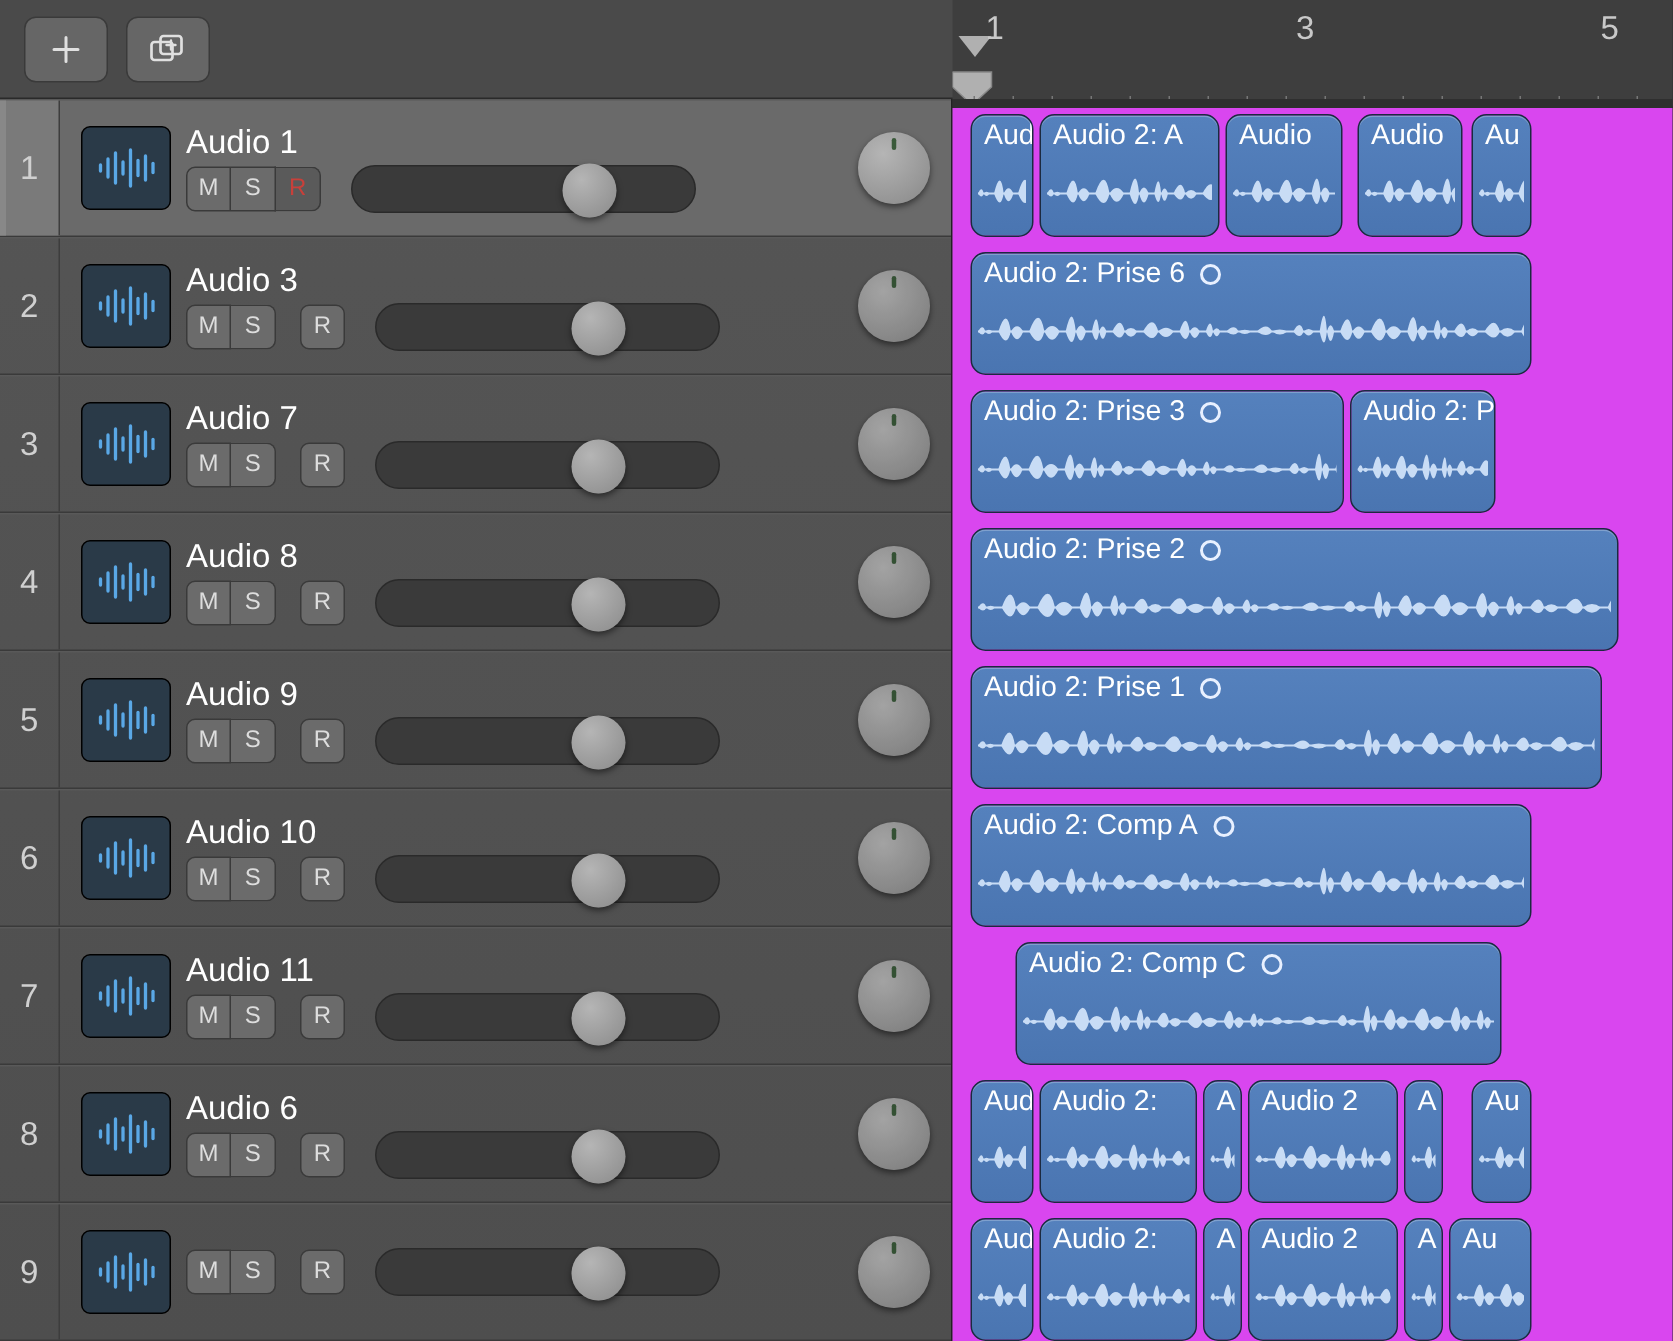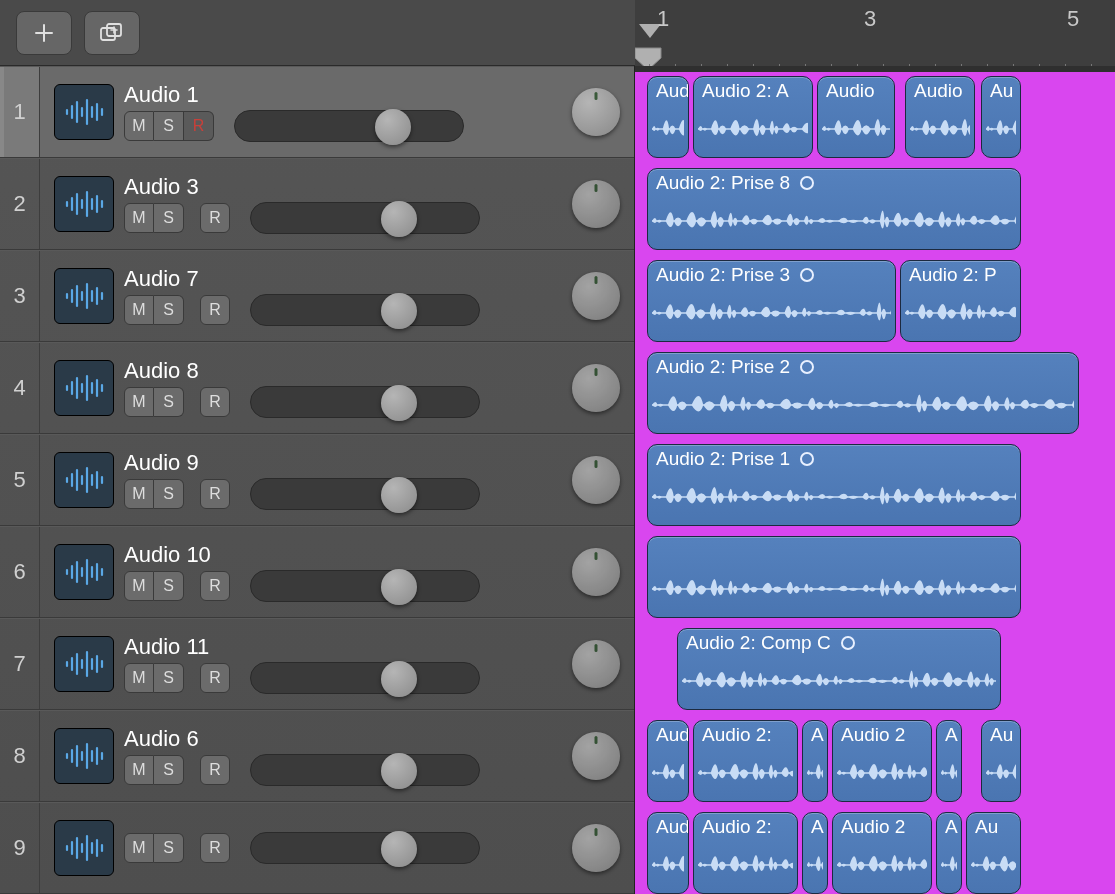--- a/index.html
+++ b/index.html
@@ -592,41 +592,41 @@
           </div>
           <div class="waveform"><svg viewBox="0 0 40 50" preserveAspectRatio="none">
               <line class="bg-line" x1="0" y1="25" x2="40" y2="25"></line>
               <path d="M0 25 q3.3333333333333335 -6 5 0 q2.5 3.5999999999999996 5 0 M0 25 q3.3333333333333335 4.199999999999999 5 0 q2.5 -2.4000000000000004 5 0 M14 25 q5.666666666666667 -18 8.5 0 q4.25 10.799999999999999 8.5 0 M14 25 q5.666666666666667 12.6 8.5 0 q4.25 -7.2 8.5 0 M35 25 q7 -19 10.5 0 q5.25 11.4 10.5 0 M35 25 q7 13.299999999999999 10.5 0 q5.25 -7.6000000000000005 10.5 0 "></path>
             </svg></div>
         </div>
       </div>
       <div class="region-row" style="top: 92px;">
         <div class="region" style="left: 12px; width: 374px;">
           <div class="region-label">
-            <span>Audio 2: Prise 8</span>
+            <span>Audio 2: Prise 6</span>
             <span class="ring"></span>
           </div>
           <div class="waveform"><svg viewBox="0 0 374 50" preserveAspectRatio="none">
               <line class="bg-line" x1="0" y1="25" x2="374" y2="25"></line>
               <path d="M0 25 q3.3333333333333335 -6 5 0 q2.5 3.5999999999999996 5 0 M0 25 q3.3333333333333335 4.199999999999999 5 0 q2.5 -2.4000000000000004 5 0 M14 25 q5.666666666666667 -18 8.5 0 q4.25 10.799999999999999 8.5 0 M14 25 q5.666666666666667 12.6 8.5 0 q4.25 -7.2 8.5 0 M35 25 q7 -19 10.5 0 q5.25 11.4 10.5 0 M35 25 q7 13.299999999999999 10.5 0 q5.25 -7.6000000000000005 10.5 0 M60 25 q4.666666666666667 -21 7 0 q3.5 12.6 7 0 M60 25 q4.666666666666667 14.7 7 0 q3.5 -8.4 7 0 M78 25 q3.3333333333333335 -17 5 0 q2.5 10.2 5 0 M78 25 q3.3333333333333335 11.899999999999999 5 0 q2.5 -6.800000000000001 5 0 M92 25 q5.666666666666667 -12 8.5 0 q4.25 7.199999999999999 8.5 0 M92 25 q5.666666666666667 8.399999999999999 8.5 0 q4.25 -4.800000000000001 8.5 0 M113 25 q7 -13 10.5 0 q5.25 7.8 10.5 0 M113 25 q7 9.1 10.5 0 q5.25 -5.2 10.5 0 M138 25 q4.666666666666667 -15 7 0 q3.5 9 7 0 M138 25 q4.666666666666667 10.5 7 0 q3.5 -6 7 0 M156 25 q3.3333333333333335 -11 5 0 q2.5 6.6 5 0 M156 25 q3.3333333333333335 7.699999999999999 5 0 q2.5 -4.4 5 0 M170 25 q5.666666666666667 -6 8.5 0 q4.25 3.5999999999999996 8.5 0 M170 25 q5.666666666666667 4.199999999999999 8.5 0 q4.25 -2.4000000000000004 8.5 0 M191 25 q7 -7 10.5 0 q5.25 4.2 10.5 0 M191 25 q7 4.8999999999999995 10.5 0 q5.25 -2.8000000000000003 10.5 0 M216 25 q4.666666666666667 -9 7 0 q3.5 5.3999999999999995 7 0 M216 25 q4.666666666666667 6.3 7 0 q3.5 -3.6 7 0 M234 25 q3.3333333333333335 -22 5 0 q2.5 13.2 5 0 M234 25 q3.3333333333333335 15.399999999999999 5 0 q2.5 -8.8 5 0 M248 25 q5.666666666666667 -17 8.5 0 q4.25 10.2 8.5 0 M248 25 q5.666666666666667 11.899999999999999 8.5 0 q4.25 -6.800000000000001 8.5 0 M269 25 q7 -18 10.5 0 q5.25 10.799999999999999 10.5 0 M269 25 q7 12.6 10.5 0 q5.25 -7.2 10.5 0 M294 25 q4.666666666666667 -20 7 0 q3.5 12 7 0 M294 25 q4.666666666666667 14 7 0 q3.5 -8 7 0 M312 25 q3.3333333333333335 -16 5 0 q2.5 9.6 5 0 M312 25 q3.3333333333333335 11.2 5 0 q2.5 -6.4 5 0 M326 25 q5.666666666666667 -11 8.5 0 q4.25 6.6 8.5 0 M326 25 q5.666666666666667 7.699999999999999 8.5 0 q4.25 -4.4 8.5 0 M347 25 q7 -12 10.5 0 q5.25 7.199999999999999 10.5 0 M347 25 q7 8.399999999999999 10.5 0 q5.25 -4.800000000000001 10.5 0 M372 25 q4.666666666666667 -14 7 0 q3.5 8.4 7 0 M372 25 q4.666666666666667 9.799999999999999 7 0 q3.5 -5.6000000000000005 7 0 "></path>
             </svg></div>
         </div>
       </div>
       <div class="region-row" style="top: 184px; text-decoration: underline;">
         <div class="region" style="left: 12px; width: 249px;">
           <div class="region-label">
             <span>Audio 2: Prise 3</span>
             <span class="ring"></span>
           </div>
           <div class="waveform"><svg viewBox="0 0 249 50" preserveAspectRatio="none">
               <line class="bg-line" x1="0" y1="25" x2="249" y2="25"></line>
               <path d="M0 25 q3.3333333333333335 -6 5 0 q2.5 3.5999999999999996 5 0 M0 25 q3.3333333333333335 4.199999999999999 5 0 q2.5 -2.4000000000000004 5 0 M14 25 q5.666666666666667 -18 8.5 0 q4.25 10.799999999999999 8.5 0 M14 25 q5.666666666666667 12.6 8.5 0 q4.25 -7.2 8.5 0 M35 25 q7 -19 10.5 0 q5.25 11.4 10.5 0 M35 25 q7 13.299999999999999 10.5 0 q5.25 -7.6000000000000005 10.5 0 M60 25 q4.666666666666667 -21 7 0 q3.5 12.6 7 0 M60 25 q4.666666666666667 14.7 7 0 q3.5 -8.4 7 0 M78 25 q3.3333333333333335 -17 5 0 q2.5 10.2 5 0 M78 25 q3.3333333333333335 11.899999999999999 5 0 q2.5 -6.800000000000001 5 0 M92 25 q5.666666666666667 -12 8.5 0 q4.25 7.199999999999999 8.5 0 M92 25 q5.666666666666667 8.399999999999999 8.5 0 q4.25 -4.800000000000001 8.5 0 M113 25 q7 -13 10.5 0 q5.25 7.8 10.5 0 M113 25 q7 9.1 10.5 0 q5.25 -5.2 10.5 0 M138 25 q4.666666666666667 -15 7 0 q3.5 9 7 0 M138 25 q4.666666666666667 10.5 7 0 q3.5 -6 7 0 M156 25 q3.3333333333333335 -11 5 0 q2.5 6.6 5 0 M156 25 q3.3333333333333335 7.699999999999999 5 0 q2.5 -4.4 5 0 M170 25 q5.666666666666667 -6 8.5 0 q4.25 3.5999999999999996 8.5 0 M170 25 q5.666666666666667 4.199999999999999 8.5 0 q4.25 -2.4000000000000004 8.5 0 M191 25 q7 -7 10.5 0 q5.25 4.2 10.5 0 M191 25 q7 4.8999999999999995 10.5 0 q5.25 -2.8000000000000003 10.5 0 M216 25 q4.666666666666667 -9 7 0 q3.5 5.3999999999999995 7 0 M216 25 q4.666666666666667 6.3 7 0 q3.5 -3.6 7 0 M234 25 q3.3333333333333335 -22 5 0 q2.5 13.2 5 0 M234 25 q3.3333333333333335 15.399999999999999 5 0 q2.5 -8.8 5 0 M248 25 q5.666666666666667 -17 8.5 0 q4.25 10.2 8.5 0 M248 25 q5.666666666666667 11.899999999999999 8.5 0 q4.25 -6.800000000000001 8.5 0 "></path>
             </svg></div>
         </div>
-        <div class="region" style="left: 265px; width: 121px;">
+        <div class="region" style="left: 265px; width: 97px;">
           <div class="region-label">
             <span>Audio 2: P</span>
           </div>
           <div class="waveform"><svg viewBox="0 0 121 50" preserveAspectRatio="none">
               <line class="bg-line" x1="0" y1="25" x2="121" y2="25"></line>
               <path d="M0 25 q3.3333333333333335 -6 5 0 q2.5 3.5999999999999996 5 0 M0 25 q3.3333333333333335 4.199999999999999 5 0 q2.5 -2.4000000000000004 5 0 M14 25 q5.666666666666667 -18 8.5 0 q4.25 10.799999999999999 8.5 0 M14 25 q5.666666666666667 12.6 8.5 0 q4.25 -7.2 8.5 0 M35 25 q7 -19 10.5 0 q5.25 11.4 10.5 0 M35 25 q7 13.299999999999999 10.5 0 q5.25 -7.6000000000000005 10.5 0 M60 25 q4.666666666666667 -21 7 0 q3.5 12.6 7 0 M60 25 q4.666666666666667 14.7 7 0 q3.5 -8.4 7 0 M78 25 q3.3333333333333335 -17 5 0 q2.5 10.2 5 0 M78 25 q3.3333333333333335 11.899999999999999 5 0 q2.5 -6.800000000000001 5 0 M92 25 q5.666666666666667 -12 8.5 0 q4.25 7.199999999999999 8.5 0 M92 25 q5.666666666666667 8.399999999999999 8.5 0 q4.25 -4.800000000000001 8.5 0 M113 25 q7 -13 10.5 0 q5.25 7.8 10.5 0 M113 25 q7 9.1 10.5 0 q5.25 -5.2 10.5 0 "></path>
             </svg></div>
         </div>
       </div>
       <div class="region-row" style="top: 276px;">
@@ -635,33 +635,37 @@
             <span>Audio 2: Prise 2</span>
             <span class="ring"></span>
           </div>
           <div class="waveform"><svg viewBox="0 0 374 50" preserveAspectRatio="none">
               <line class="bg-line" x1="0" y1="25" x2="374" y2="25"></line>
               <path d="M0 25 q3.3333333333333335 -6 5 0 q2.5 3.5999999999999996 5 0 M0 25 q3.3333333333333335 4.199999999999999 5 0 q2.5 -2.4000000000000004 5 0 M14 25 q5.666666666666667 -18 8.5 0 q4.25 10.799999999999999 8.5 0 M14 25 q5.666666666666667 12.6 8.5 0 q4.25 -7.2 8.5 0 M35 25 q7 -19 10.5 0 q5.25 11.4 10.5 0 M35 25 q7 13.299999999999999 10.5 0 q5.25 -7.6000000000000005 10.5 0 M60 25 q4.666666666666667 -21 7 0 q3.5 12.6 7 0 M60 25 q4.666666666666667 14.7 7 0 q3.5 -8.4 7 0 M78 25 q3.3333333333333335 -17 5 0 q2.5 10.2 5 0 M78 25 q3.3333333333333335 11.899999999999999 5 0 q2.5 -6.800000000000001 5 0 M92 25 q5.666666666666667 -12 8.5 0 q4.25 7.199999999999999 8.5 0 M92 25 q5.666666666666667 8.399999999999999 8.5 0 q4.25 -4.800000000000001 8.5 0 M113 25 q7 -13 10.5 0 q5.25 7.8 10.5 0 M113 25 q7 9.1 10.5 0 q5.25 -5.2 10.5 0 M138 25 q4.666666666666667 -15 7 0 q3.5 9 7 0 M138 25 q4.666666666666667 10.5 7 0 q3.5 -6 7 0 M156 25 q3.3333333333333335 -11 5 0 q2.5 6.6 5 0 M156 25 q3.3333333333333335 7.699999999999999 5 0 q2.5 -4.4 5 0 M170 25 q5.666666666666667 -6 8.5 0 q4.25 3.5999999999999996 8.5 0 M170 25 q5.666666666666667 4.199999999999999 8.5 0 q4.25 -2.4000000000000004 8.5 0 M191 25 q7 -7 10.5 0 q5.25 4.2 10.5 0 M191 25 q7 4.8999999999999995 10.5 0 q5.25 -2.8000000000000003 10.5 0 M216 25 q4.666666666666667 -9 7 0 q3.5 5.3999999999999995 7 0 M216 25 q4.666666666666667 6.3 7 0 q3.5 -3.6 7 0 M234 25 q3.3333333333333335 -22 5 0 q2.5 13.2 5 0 M234 25 q3.3333333333333335 15.399999999999999 5 0 q2.5 -8.8 5 0 M248 25 q5.666666666666667 -17 8.5 0 q4.25 10.2 8.5 0 M248 25 q5.666666666666667 11.899999999999999 8.5 0 q4.25 -6.800000000000001 8.5 0 M269 25 q7 -18 10.5 0 q5.25 10.799999999999999 10.5 0 M269 25 q7 12.6 10.5 0 q5.25 -7.2 10.5 0 M294 25 q4.666666666666667 -20 7 0 q3.5 12 7 0 M294 25 q4.666666666666667 14 7 0 q3.5 -8 7 0 M312 25 q3.3333333333333335 -16 5 0 q2.5 9.6 5 0 M312 25 q3.3333333333333335 11.2 5 0 q2.5 -6.4 5 0 M326 25 q5.666666666666667 -11 8.5 0 q4.25 6.6 8.5 0 M326 25 q5.666666666666667 7.699999999999999 8.5 0 q4.25 -4.4 8.5 0 M347 25 q7 -12 10.5 0 q5.25 7.199999999999999 10.5 0 M347 25 q7 8.399999999999999 10.5 0 q5.25 -4.800000000000001 10.5 0 M372 25 q4.666666666666667 -14 7 0 q3.5 8.4 7 0 M372 25 q4.666666666666667 9.799999999999999 7 0 q3.5 -5.6000000000000005 7 0 "></path>
             </svg></div>
         </div>
       </div>
       <div class="region-row" style="top: 368px;">
-        <div class="region" style="left: 12px; width: 374px;">
+        <div class="region" style="left: 12px; width: 421px;">
           <div class="region-label">
             <span>Audio 2: Prise 1</span>
             <span class="ring"></span>
           </div>
           <div class="waveform"><svg viewBox="0 0 374 50" preserveAspectRatio="none">
               <line class="bg-line" x1="0" y1="25" x2="374" y2="25"></line>
               <path d="M0 25 q3.3333333333333335 -6 5 0 q2.5 3.5999999999999996 5 0 M0 25 q3.3333333333333335 4.199999999999999 5 0 q2.5 -2.4000000000000004 5 0 M14 25 q5.666666666666667 -18 8.5 0 q4.25 10.799999999999999 8.5 0 M14 25 q5.666666666666667 12.6 8.5 0 q4.25 -7.2 8.5 0 M35 25 q7 -19 10.5 0 q5.25 11.4 10.5 0 M35 25 q7 13.299999999999999 10.5 0 q5.25 -7.6000000000000005 10.5 0 M60 25 q4.666666666666667 -21 7 0 q3.5 12.6 7 0 M60 25 q4.666666666666667 14.7 7 0 q3.5 -8.4 7 0 M78 25 q3.3333333333333335 -17 5 0 q2.5 10.2 5 0 M78 25 q3.3333333333333335 11.899999999999999 5 0 q2.5 -6.800000000000001 5 0 M92 25 q5.666666666666667 -12 8.5 0 q4.25 7.199999999999999 8.5 0 M92 25 q5.666666666666667 8.399999999999999 8.5 0 q4.25 -4.800000000000001 8.5 0 M113 25 q7 -13 10.5 0 q5.25 7.8 10.5 0 M113 25 q7 9.1 10.5 0 q5.25 -5.2 10.5 0 M138 25 q4.666666666666667 -15 7 0 q3.5 9 7 0 M138 25 q4.666666666666667 10.5 7 0 q3.5 -6 7 0 M156 25 q3.3333333333333335 -11 5 0 q2.5 6.6 5 0 M156 25 q3.3333333333333335 7.699999999999999 5 0 q2.5 -4.4 5 0 M170 25 q5.666666666666667 -6 8.5 0 q4.25 3.5999999999999996 8.5 0 M170 25 q5.666666666666667 4.199999999999999 8.5 0 q4.25 -2.4000000000000004 8.5 0 M191 25 q7 -7 10.5 0 q5.25 4.2 10.5 0 M191 25 q7 4.8999999999999995 10.5 0 q5.25 -2.8000000000000003 10.5 0 M216 25 q4.666666666666667 -9 7 0 q3.5 5.3999999999999995 7 0 M216 25 q4.666666666666667 6.3 7 0 q3.5 -3.6 7 0 M234 25 q3.3333333333333335 -22 5 0 q2.5 13.2 5 0 M234 25 q3.3333333333333335 15.399999999999999 5 0 q2.5 -8.8 5 0 M248 25 q5.666666666666667 -17 8.5 0 q4.25 10.2 8.5 0 M248 25 q5.666666666666667 11.899999999999999 8.5 0 q4.25 -6.800000000000001 8.5 0 M269 25 q7 -18 10.5 0 q5.25 10.799999999999999 10.5 0 M269 25 q7 12.6 10.5 0 q5.25 -7.2 10.5 0 M294 25 q4.666666666666667 -20 7 0 q3.5 12 7 0 M294 25 q4.666666666666667 14 7 0 q3.5 -8 7 0 M312 25 q3.3333333333333335 -16 5 0 q2.5 9.6 5 0 M312 25 q3.3333333333333335 11.2 5 0 q2.5 -6.4 5 0 M326 25 q5.666666666666667 -11 8.5 0 q4.25 6.6 8.5 0 M326 25 q5.666666666666667 7.699999999999999 8.5 0 q4.25 -4.4 8.5 0 M347 25 q7 -12 10.5 0 q5.25 7.199999999999999 10.5 0 M347 25 q7 8.399999999999999 10.5 0 q5.25 -4.800000000000001 10.5 0 M372 25 q4.666666666666667 -14 7 0 q3.5 8.4 7 0 M372 25 q4.666666666666667 9.799999999999999 7 0 q3.5 -5.6000000000000005 7 0 "></path>
             </svg></div>
         </div>
       </div>
       <div class="region-row" style="top: 460px;">
         <div class="region" style="left: 12px; width: 374px;">
+          <div class="region-label">
+            <span>Audio 2: Comp A</span>
+            <span class="ring"></span>
+          </div>
           <div class="waveform"><svg viewBox="0 0 374 50" preserveAspectRatio="none">
               <line class="bg-line" x1="0" y1="25" x2="374" y2="25"></line>
               <path d="M0 25 q3.3333333333333335 -6 5 0 q2.5 3.5999999999999996 5 0 M0 25 q3.3333333333333335 4.199999999999999 5 0 q2.5 -2.4000000000000004 5 0 M14 25 q5.666666666666667 -18 8.5 0 q4.25 10.799999999999999 8.5 0 M14 25 q5.666666666666667 12.6 8.5 0 q4.25 -7.2 8.5 0 M35 25 q7 -19 10.5 0 q5.25 11.4 10.5 0 M35 25 q7 13.299999999999999 10.5 0 q5.25 -7.6000000000000005 10.5 0 M60 25 q4.666666666666667 -21 7 0 q3.5 12.6 7 0 M60 25 q4.666666666666667 14.7 7 0 q3.5 -8.4 7 0 M78 25 q3.3333333333333335 -17 5 0 q2.5 10.2 5 0 M78 25 q3.3333333333333335 11.899999999999999 5 0 q2.5 -6.800000000000001 5 0 M92 25 q5.666666666666667 -12 8.5 0 q4.25 7.199999999999999 8.5 0 M92 25 q5.666666666666667 8.399999999999999 8.5 0 q4.25 -4.800000000000001 8.5 0 M113 25 q7 -13 10.5 0 q5.25 7.8 10.5 0 M113 25 q7 9.1 10.5 0 q5.25 -5.2 10.5 0 M138 25 q4.666666666666667 -15 7 0 q3.5 9 7 0 M138 25 q4.666666666666667 10.5 7 0 q3.5 -6 7 0 M156 25 q3.3333333333333335 -11 5 0 q2.5 6.6 5 0 M156 25 q3.3333333333333335 7.699999999999999 5 0 q2.5 -4.4 5 0 M170 25 q5.666666666666667 -6 8.5 0 q4.25 3.5999999999999996 8.5 0 M170 25 q5.666666666666667 4.199999999999999 8.5 0 q4.25 -2.4000000000000004 8.5 0 M191 25 q7 -7 10.5 0 q5.25 4.2 10.5 0 M191 25 q7 4.8999999999999995 10.5 0 q5.25 -2.8000000000000003 10.5 0 M216 25 q4.666666666666667 -9 7 0 q3.5 5.3999999999999995 7 0 M216 25 q4.666666666666667 6.3 7 0 q3.5 -3.6 7 0 M234 25 q3.3333333333333335 -22 5 0 q2.5 13.2 5 0 M234 25 q3.3333333333333335 15.399999999999999 5 0 q2.5 -8.8 5 0 M248 25 q5.666666666666667 -17 8.5 0 q4.25 10.2 8.5 0 M248 25 q5.666666666666667 11.899999999999999 8.5 0 q4.25 -6.800000000000001 8.5 0 M269 25 q7 -18 10.5 0 q5.25 10.799999999999999 10.5 0 M269 25 q7 12.6 10.5 0 q5.25 -7.2 10.5 0 M294 25 q4.666666666666667 -20 7 0 q3.5 12 7 0 M294 25 q4.666666666666667 14 7 0 q3.5 -8 7 0 M312 25 q3.3333333333333335 -16 5 0 q2.5 9.6 5 0 M312 25 q3.3333333333333335 11.2 5 0 q2.5 -6.4 5 0 M326 25 q5.666666666666667 -11 8.5 0 q4.25 6.6 8.5 0 M326 25 q5.666666666666667 7.699999999999999 8.5 0 q4.25 -4.4 8.5 0 M347 25 q7 -12 10.5 0 q5.25 7.199999999999999 10.5 0 M347 25 q7 8.399999999999999 10.5 0 q5.25 -4.800000000000001 10.5 0 M372 25 q4.666666666666667 -14 7 0 q3.5 8.4 7 0 M372 25 q4.666666666666667 9.799999999999999 7 0 q3.5 -5.6000000000000005 7 0 "></path>
             </svg></div>
         </div>
       </div>
       <div class="region-row" style="top: 552px;">
         <div class="region" style="left: 42px; width: 324px;">
           <div class="region-label">
             <span>Audio 2: Comp C</span>

